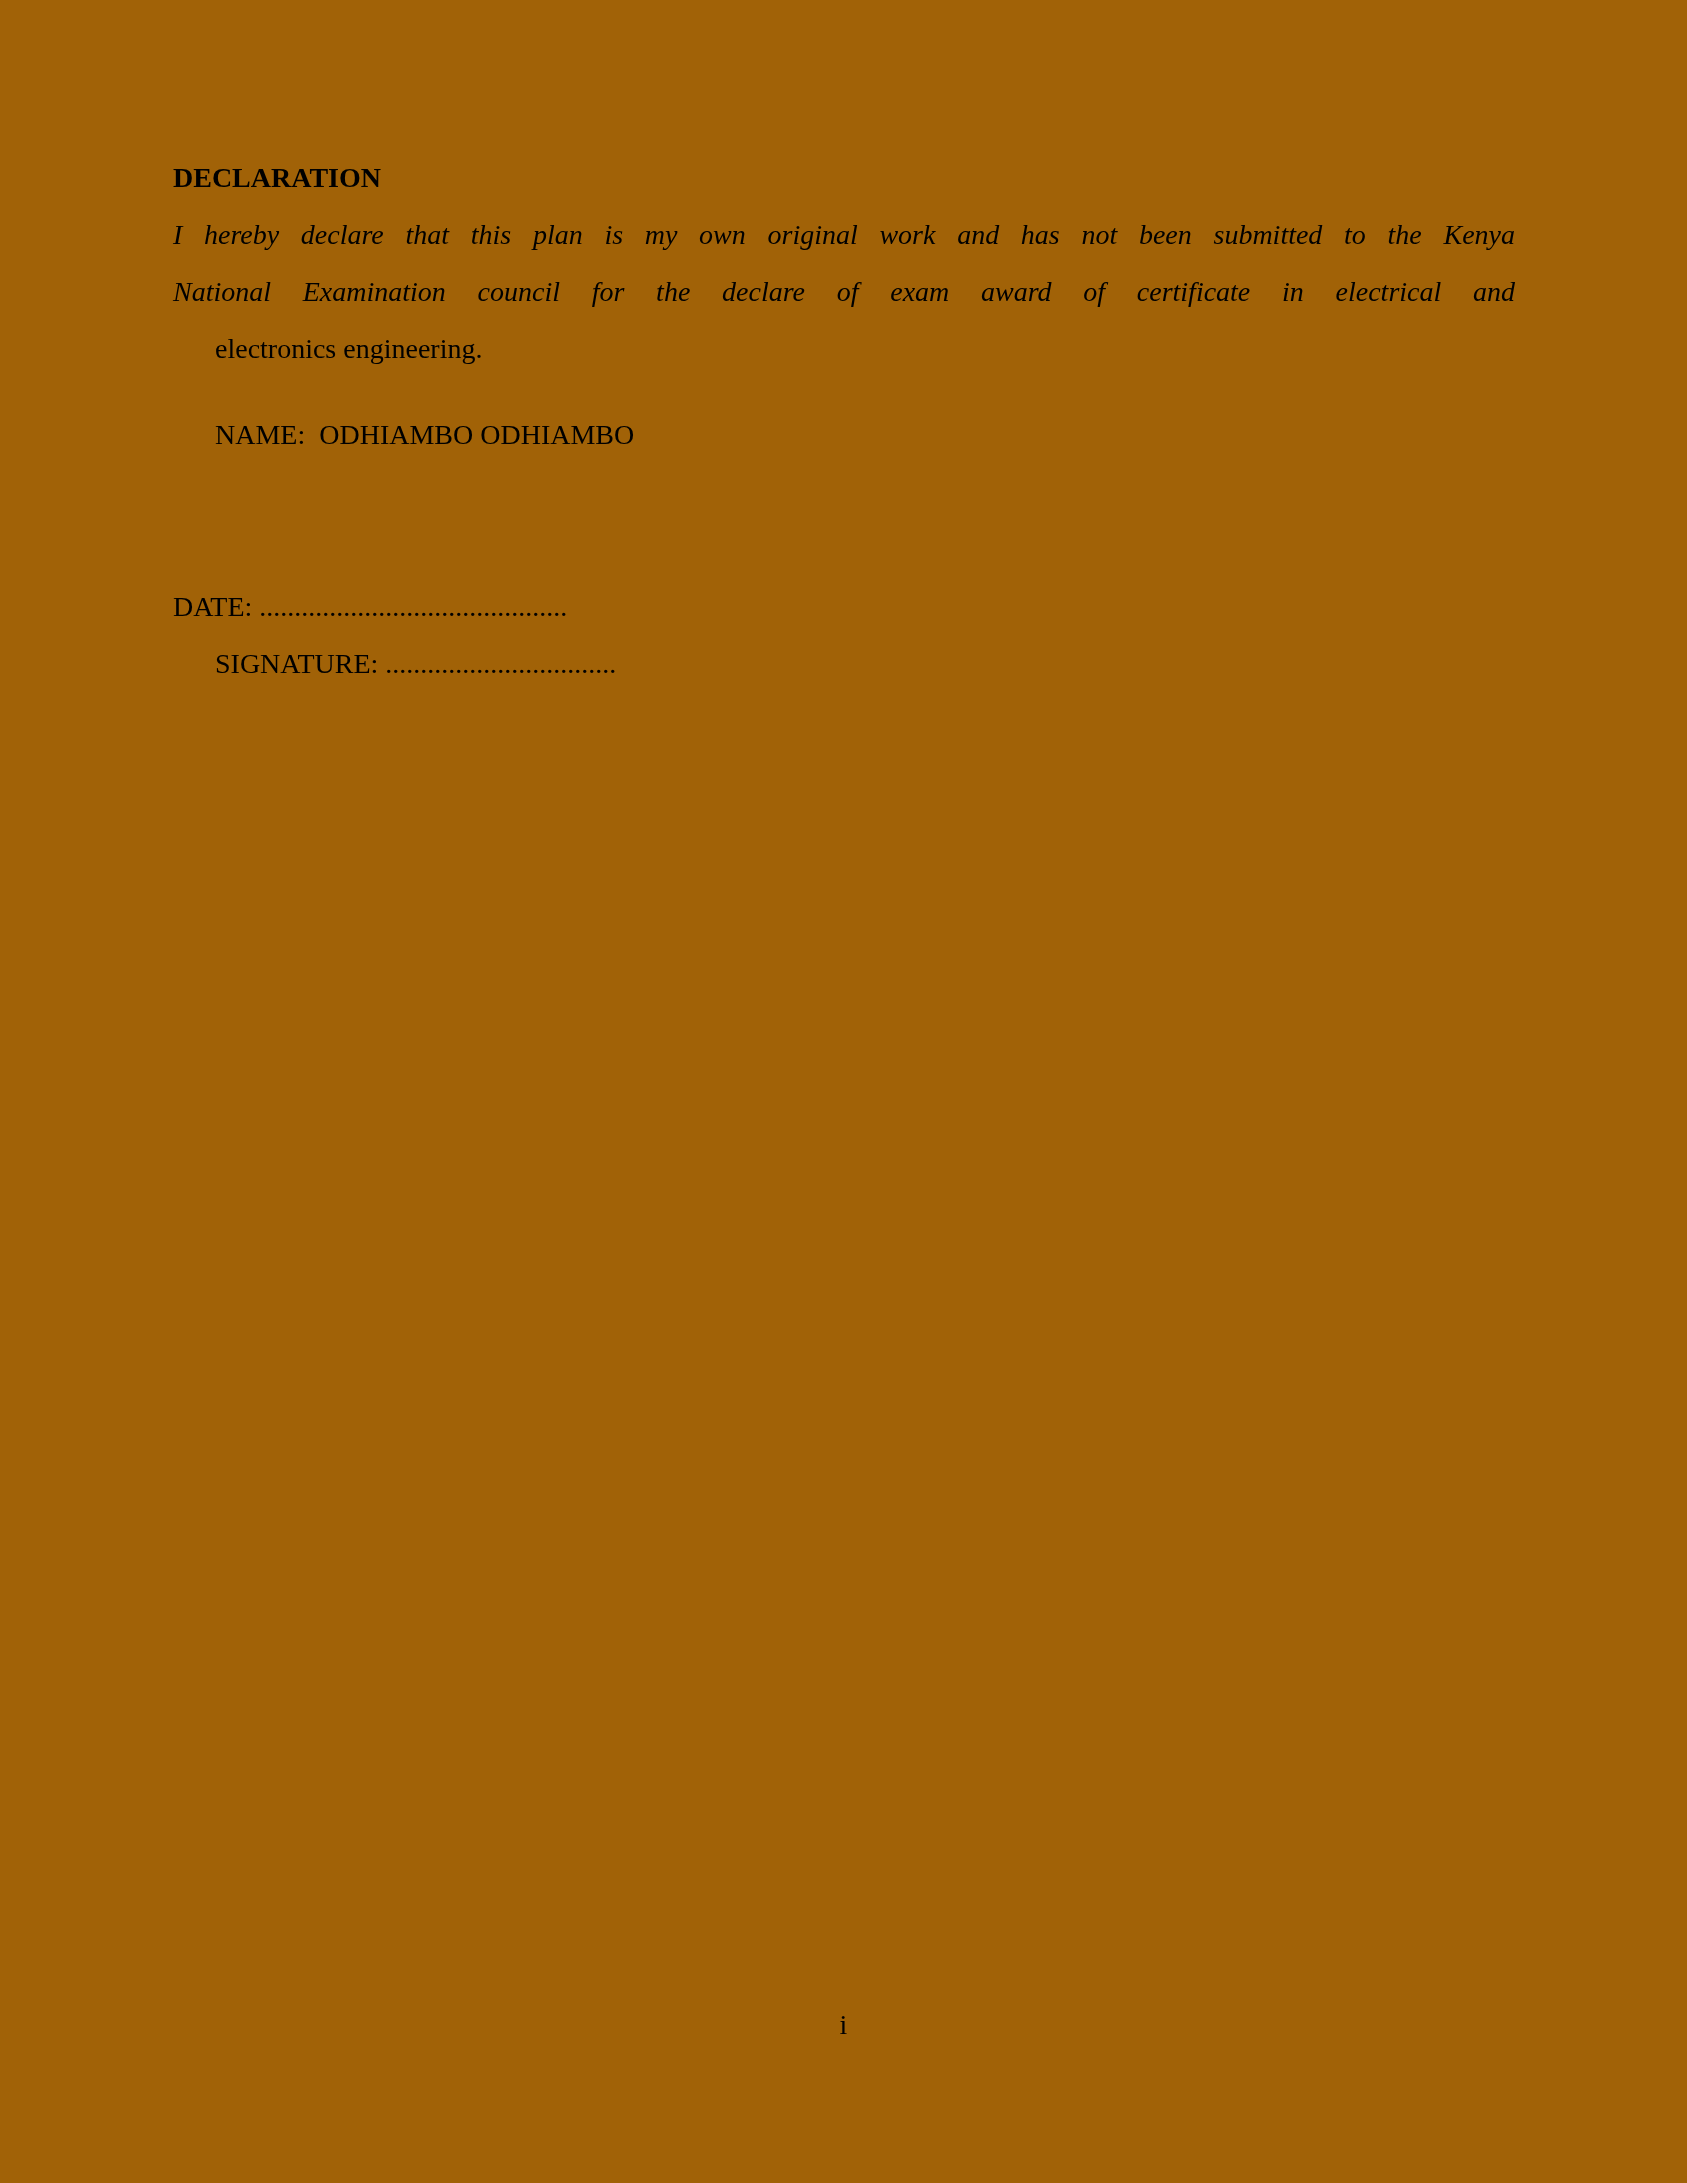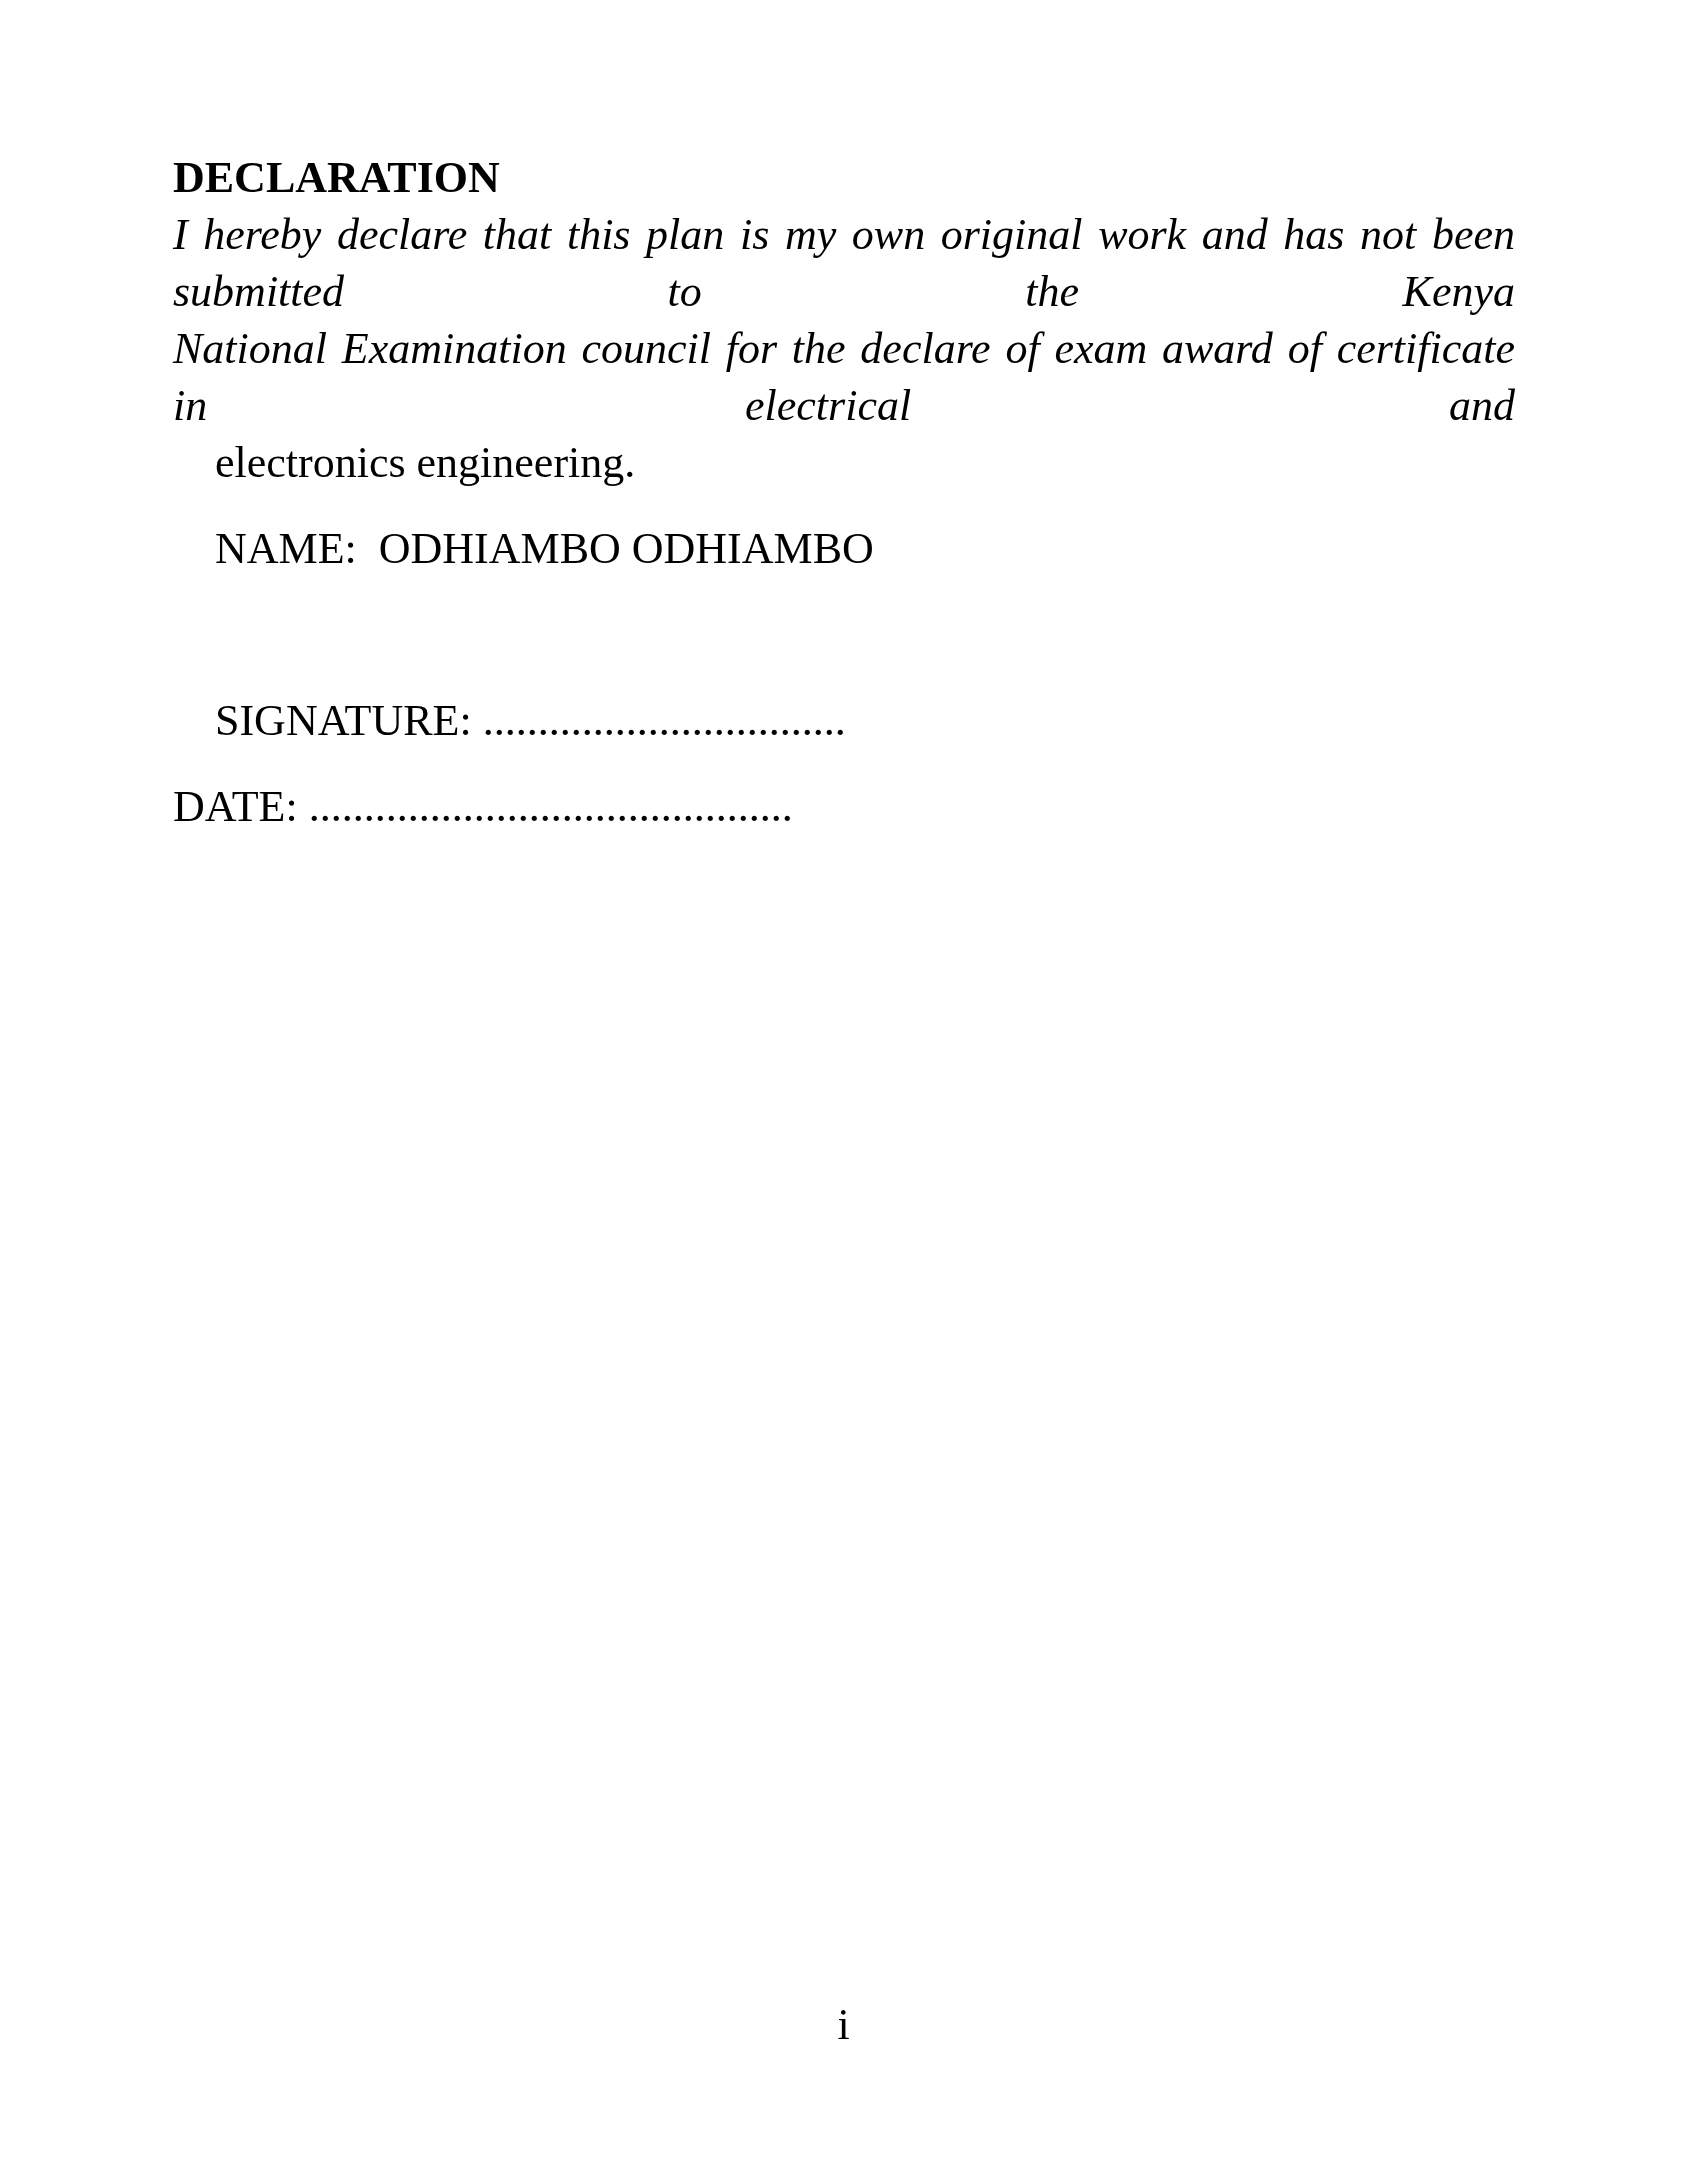--- a/index.html
+++ b/index.html
@@ -4,24 +4,24 @@
 <style>
   html, body {
     margin: 0;
     padding: 0;
     background: #888;
   }
   .page {
     position: relative;
     width: 1687px;
     height: 2183px;
-    background: #ffffff;
+    background: #a16207;
     color: #000000;
     font-family: "Liberation Serif", "DejaVu Serif", serif;
-    font-size: 44px;
+    font-size: 28px;
     overflow: hidden;
   }
   .content {
     position: absolute;
     left: 173px;
     top: 149px;
     width: 1342px;
   }
   .line {
     line-height: 57px;
@@ -68,21 +68,21 @@
     </div>
 
     <div class="line after">NAME:  ODHIAMBO ODHIAMBO</div>
 
 
 
     <div class="spacer"></div>
 
 
 
+    <div class="line">DATE: ............................................</div>
+
     <div class="line after">SIGNATURE: .................................</div>
-
-    <div class="line">DATE: ............................................</div>
 
   </div>
 
   <div class="footer">i</div>
 </div>
 
 
 </body></html>

